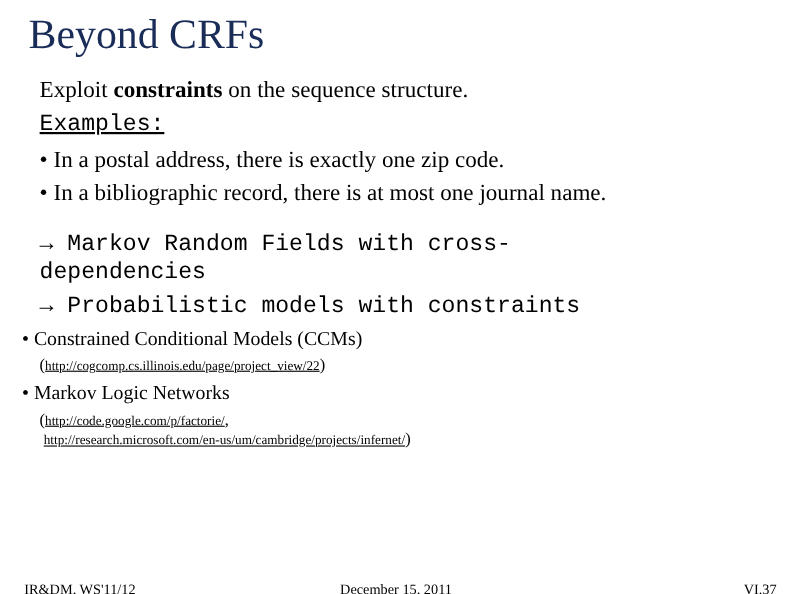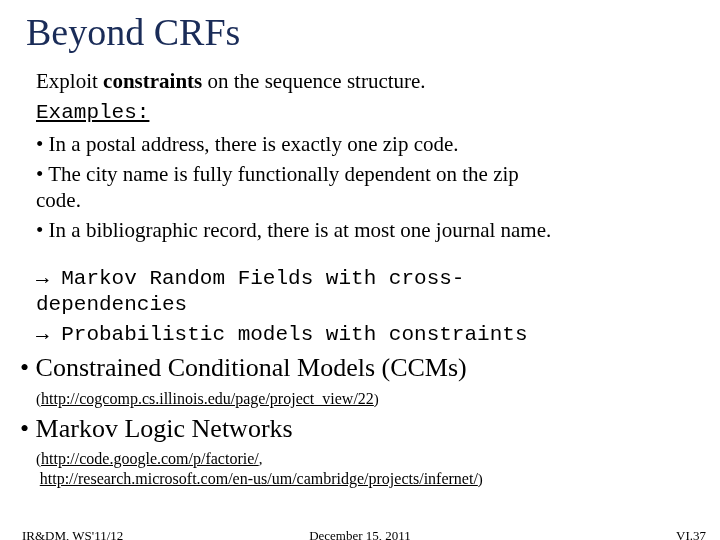--- a/index.html
+++ b/index.html
@@ -34,24 +34,24 @@
   .body p { margin: 4px; }
   .underline { text-decoration: underline; font-family: Liberation Mono, monospace; }
   .bold { font-weight: bold; }
   .gap { height: 14px; }
   .arrow {
     font-family: Liberation Mono, monospace;
   }
   .subbullet {
     margin-left: 58px;
     text-indent: -16px;
-    font-size: 26px;
+    font-size: 18px;
   }
   .link {
-    font-size: 16px;
+    font-size: 12px;
     text-decoration: underline;
     color: #000;
   }
   .linkline {
     margin-left: 78px;
     font-size: 15px;
   }
   .footer {
     position: absolute;
     bottom: 12px;
@@ -83,21 +83,20 @@
 <div class="slide">
 
   <h1 class="title">Beyond CRFs</h1>
 
   <div class="body">
     <p>
       <span>Exploit </span><span class="bold">constraints</span><span> on the sequence structure.</span>
     </p>
     <p><span class="underline">Examples:</span></p>
     <p>• In a postal address, there is exactly one zip code.</p>
-    <p>• The city name is fully functionally dependent on the zip code.</p>
     <p>• In a bibliographic record, there is at most one journal name.</p>
 
     <div class="gap"></div>
 
     <p class="arrow">→ Markov Random Fields with cross-dependencies</p>
     <p class="arrow">→ Probabilistic models with constraints</p>
 
     <p class="subbullet">•  Constrained Conditional Models (CCMs)</p>
     <p class="linkline">
       <span>(</span><span class="link">http://cogcomp.cs.illinois.edu/page/project_view/22</span><span>)</span>

